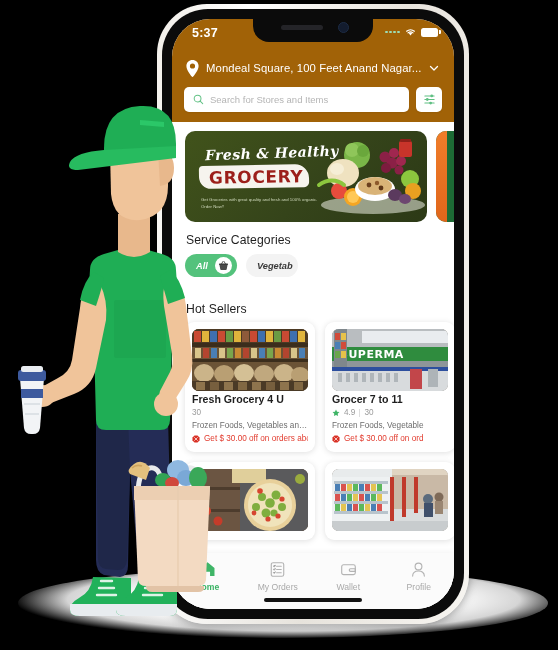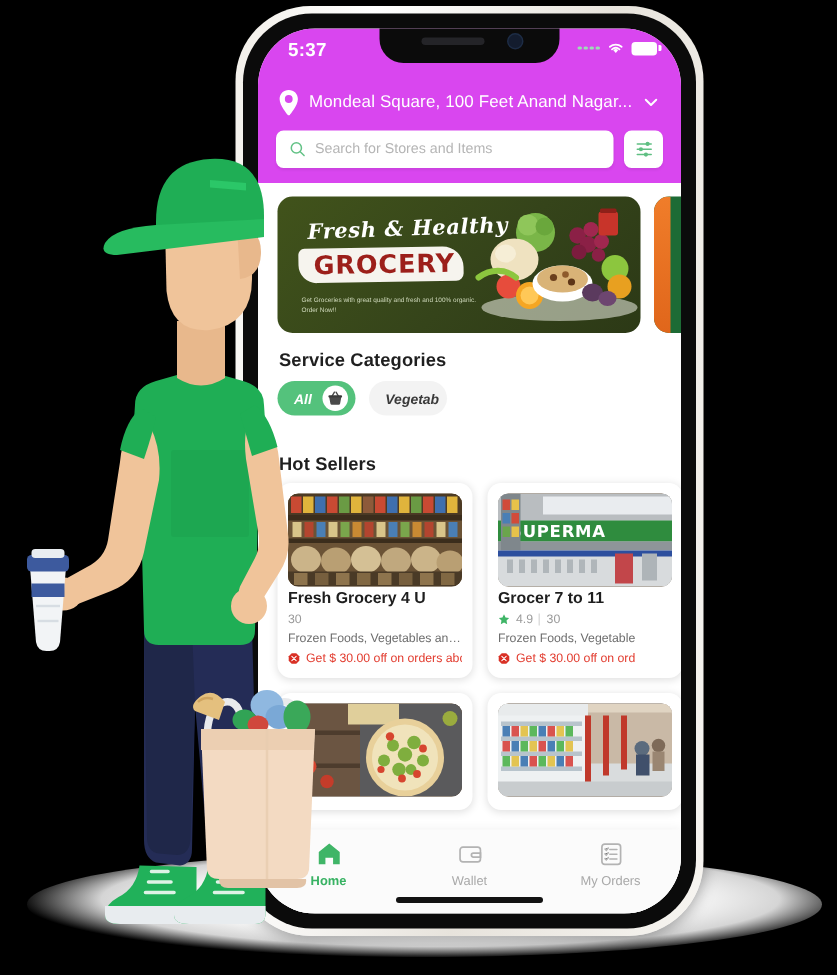--- a/index.html
+++ b/index.html
@@ -30,21 +30,21 @@
     background:#0b0b0b; border-radius:46px;
   }
   .screen{
     position:absolute; left:172px; top:19px; width:282px; height:590px;
     background:#ffffff; border-radius:38px; overflow:hidden;
   }
 
   
   .header{
     position:absolute; left:0; top:0; width:282px; height:103px;
-    background:#d946ef;
+    background:#a16207;
   }
   .statusbar{
     position:relative; height:32px; color:#ffffff;
   }
   .status-time{
     position:absolute; left:20px; top:7px; font-size:12.5px; font-weight:600;
     letter-spacing:.2px; color:#ffffff;
   }
   .notch{
     position:absolute; left:50%; transform:translateX(-50%); top:-4px;
@@ -144,21 +144,21 @@
     flex:0 0 242px; height:91px; border-radius:10px; position:relative; overflow:hidden;
     background:#1d6b35;
   }
   .ban2-stripe{
     position:absolute; left:0; top:0; width:11px; height:100%;
     background:linear-gradient(#f07d2a,#e0661b);
   }
 
   
   .sec-title{
-    position:absolute; left:14px; font-size:12.2px; font-weight:700; color:#1f1f1f;
+    position:absolute; left:14px; font-size:12.2px; font-weight:400; color:#1f1f1f;
     letter-spacing:.1px;
   }
   .sec-cat{ top:111px; }
   .sec-hot{ top:180px; }
 
   
   .chips{
     position:absolute; left:13px; top:132px; display:flex; gap:9px; width:300px;
   }
   .chip{
@@ -580,34 +580,41 @@
 
       <div class="bottom-nav">
         <div class="nav-item active">
           <svg width="17" height="17" viewBox="0 0 18 18">
             <path d="M9 1.4L1.6 7.4V16h4.7v-4.6h5.4V16h4.7V7.4z" fill="#3fb567"></path>
           </svg>
           <span class="nav-lab">Home</span>
         </div>
         <div class="nav-item">
           <svg width="17" height="17" viewBox="0 0 18 18">
-            <rect x="1.8" y="4" width="14.4" height="10.4" rx="2" stroke="#b3b3b3" stroke-width="1.2" fill="none"></rect>
-            <path d="M11.2 8.2h5v2.8h-5a1.4 1.4 0 0 1 0-2.8z" stroke="#b3b3b3" stroke-width="1.2" fill="none"></path>
-          </svg>
-          <span class="nav-lab">Wallet</span>
-        </div>
-        <div class="nav-item">
-          <svg width="17" height="17" viewBox="0 0 18 18">
             <rect x="2.4" y="1.8" width="13.2" height="14.4" rx="2" stroke="#b3b3b3" stroke-width="1.2" fill="none"></rect>
             <g stroke="#b3b3b3" stroke-width="1.1" stroke-linecap="round">
               <path d="M8 5.6h5M8 9h5M8 12.4h5"></path>
               <path d="M4.6 5.3l.9.9 1.4-1.6M4.6 8.7l.9.9 1.4-1.6M4.6 12.1l.9.9 1.4-1.6"></path>
             </g>
           </svg>
           <span class="nav-lab">My Orders</span>
+        </div>
+        <div class="nav-item">
+          <svg width="17" height="17" viewBox="0 0 18 18">
+            <rect x="1.8" y="4" width="14.4" height="10.4" rx="2" stroke="#b3b3b3" stroke-width="1.2" fill="none"></rect>
+            <path d="M11.2 8.2h5v2.8h-5a1.4 1.4 0 0 1 0-2.8z" stroke="#b3b3b3" stroke-width="1.2" fill="none"></path>
+          </svg>
+          <span class="nav-lab">Wallet</span>
+        </div>
+        <div class="nav-item">
+          <svg width="17" height="17" viewBox="0 0 18 18">
+            <circle cx="9" cy="5.8" r="3.6" stroke="#b3b3b3" stroke-width="1.2" fill="none"></circle>
+            <path d="M2.8 16c0-3.6 2.8-5.4 6.2-5.4s6.2 1.8 6.2 5.4" stroke="#b3b3b3" stroke-width="1.2" fill="none" stroke-linecap="round"></path>
+          </svg>
+          <span class="nav-lab">Profile</span>
         </div>
       </div>
 
       <div class="home-ind"></div>
     </div>
   </div>
 
   <svg class="person" viewBox="0 0 250 650">
 
     <path d="M96 418 L96 560 Q96 572 104 575 L120 577 Q128 576 128 566 L130 470 L138 560 Q139 572 148 575 L164 577 Q172 576 172 566 L168 418 Z" fill="#242c56"></path>

